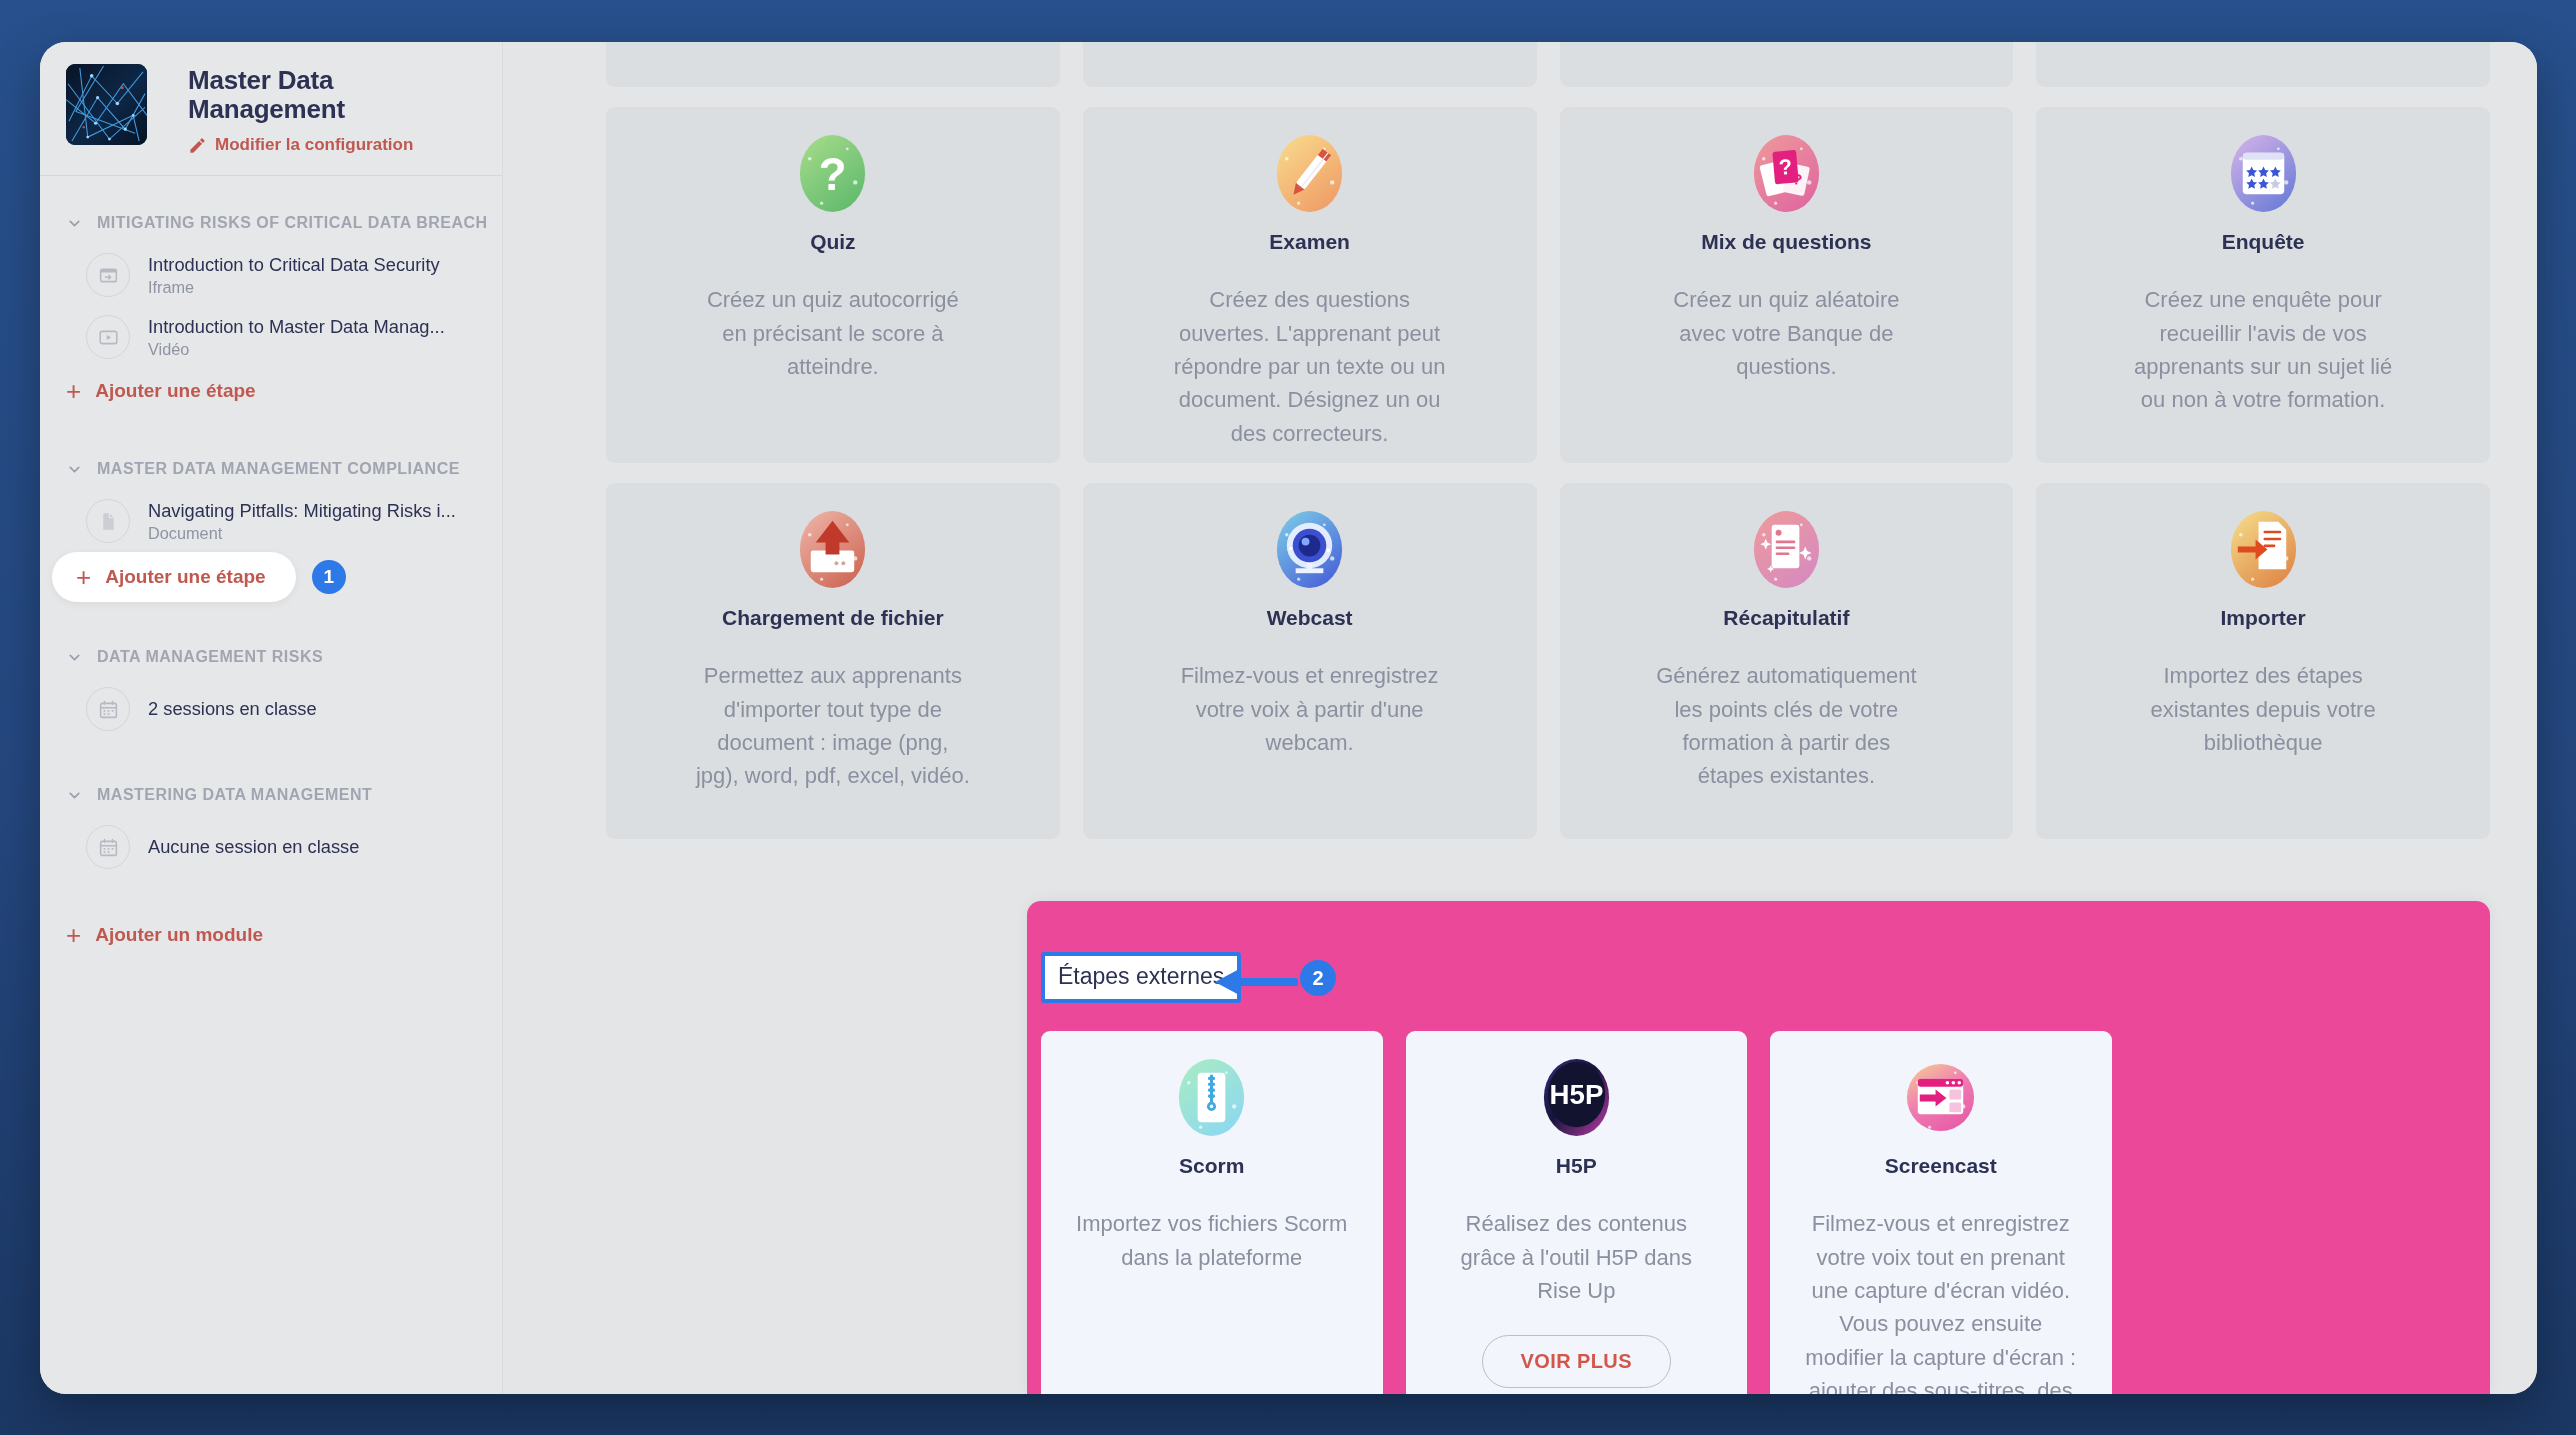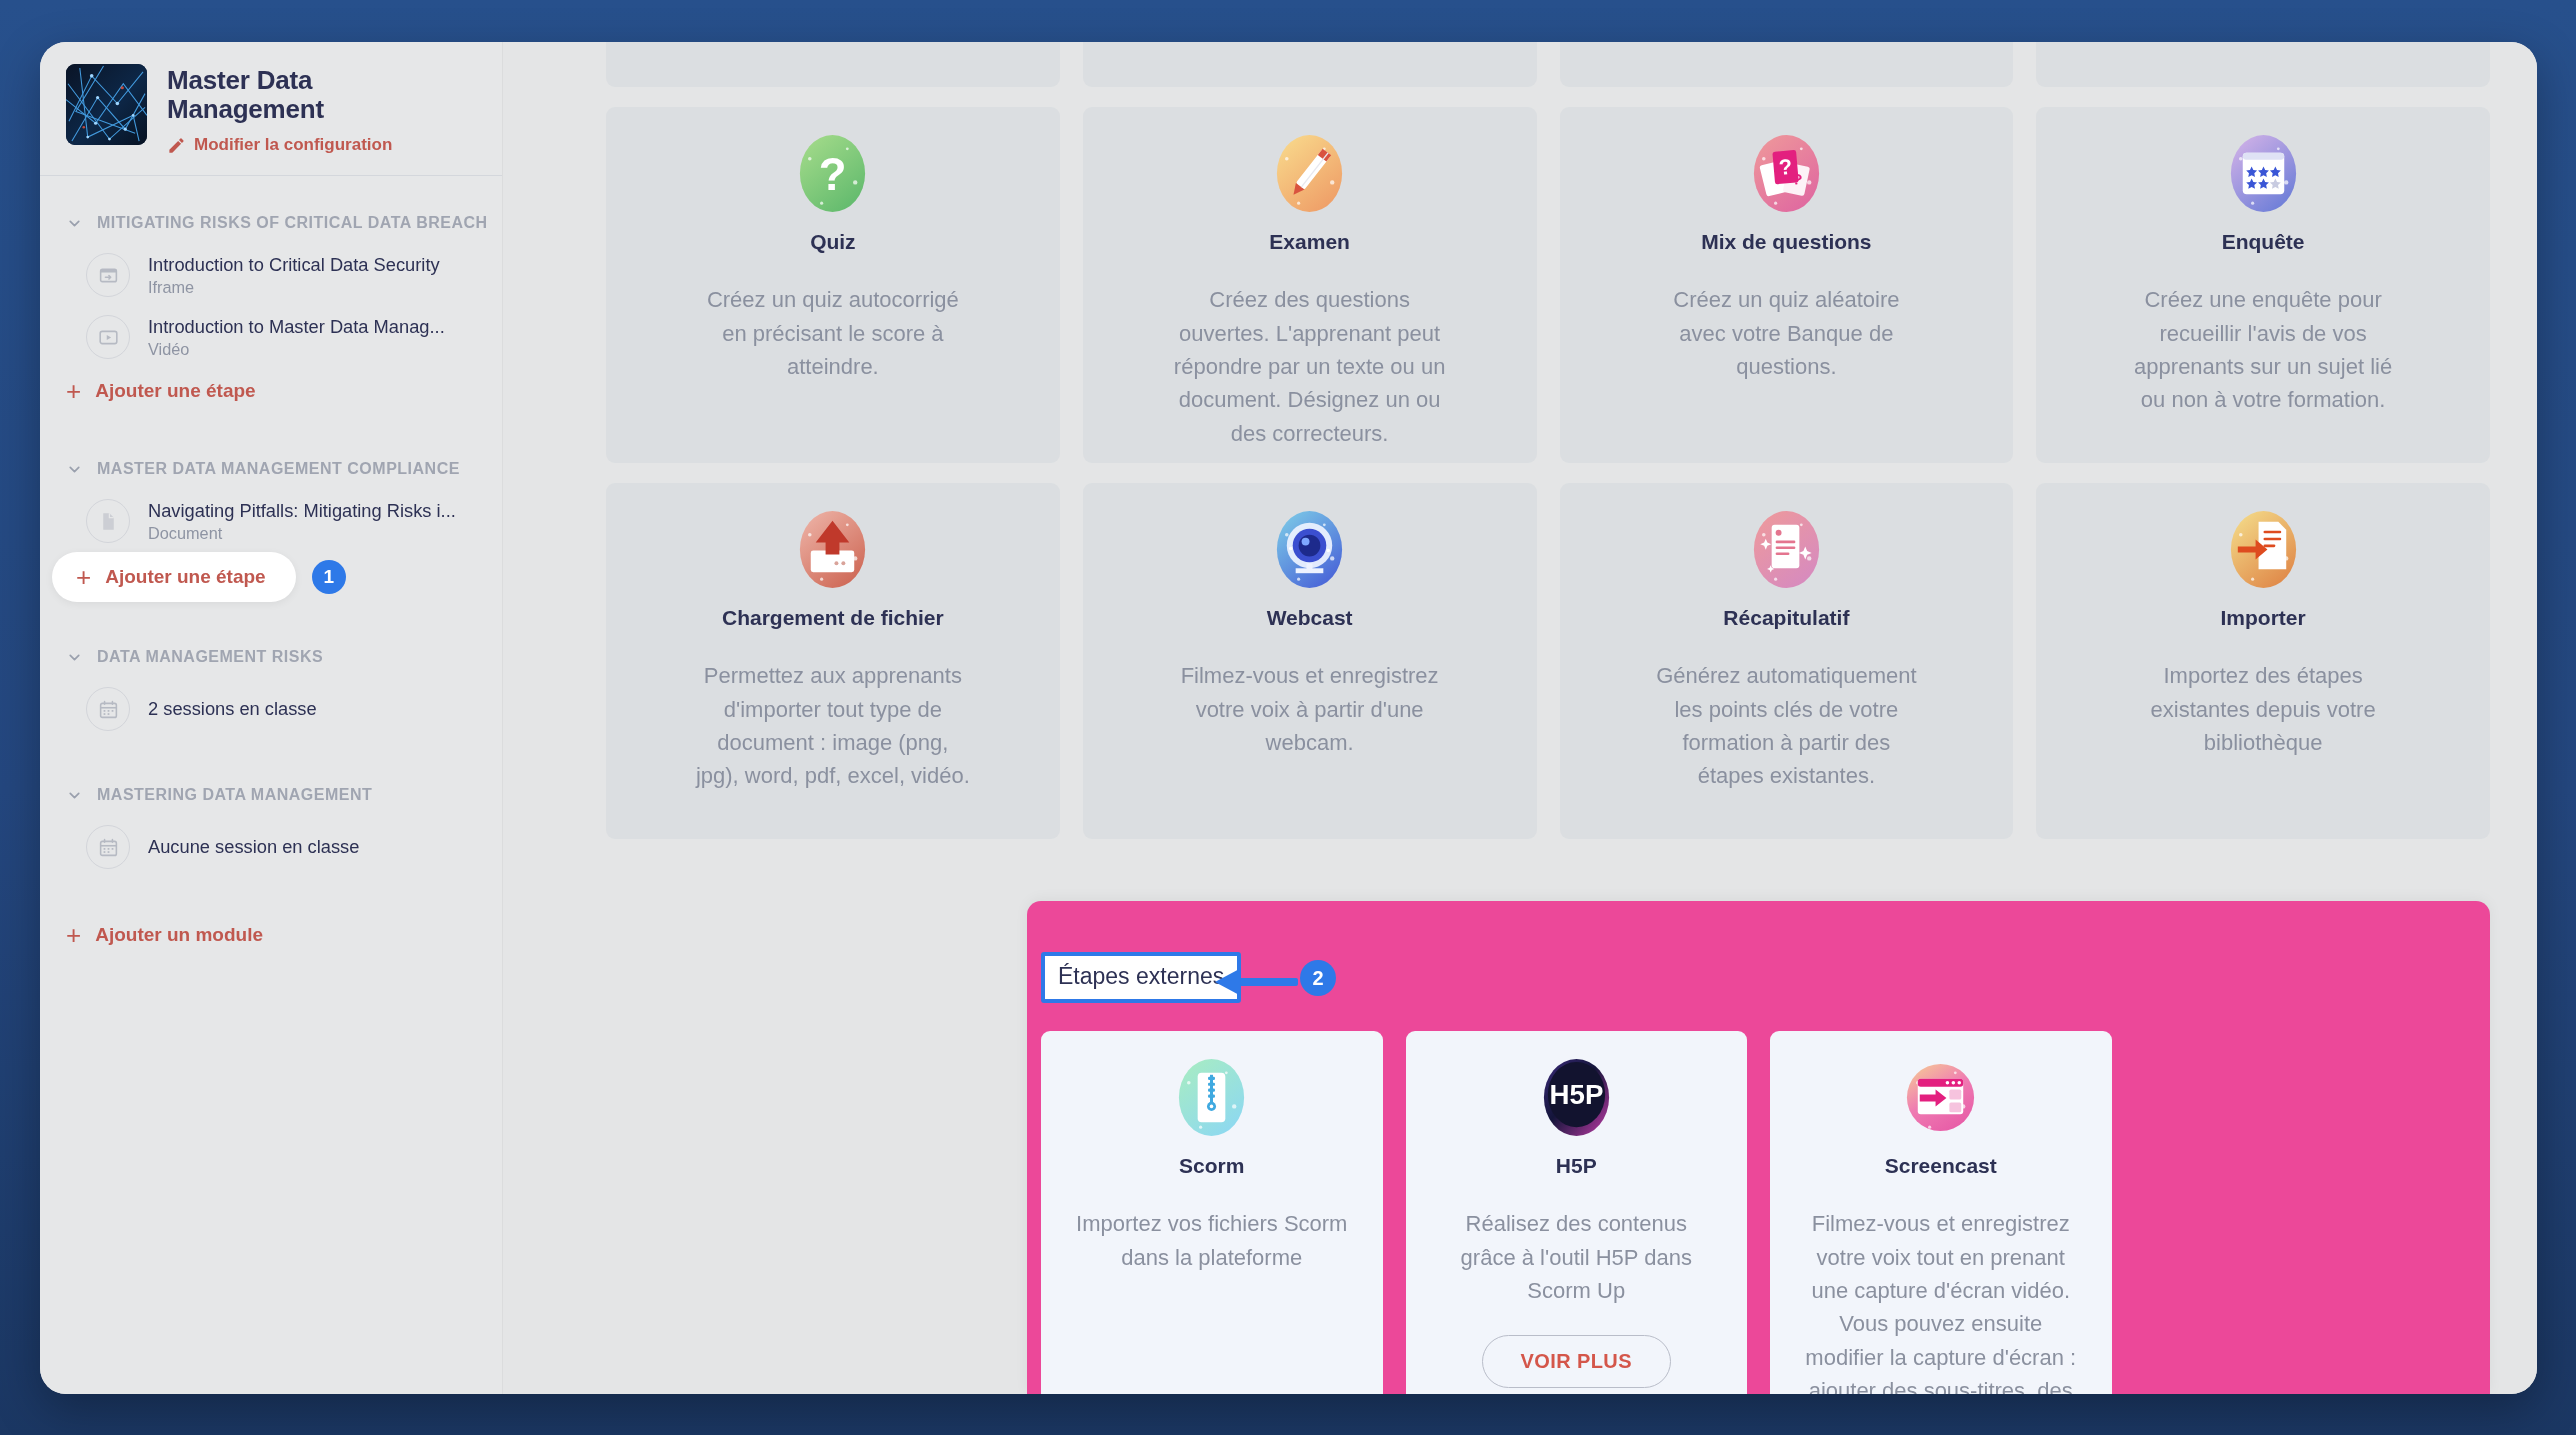--- a/index.html
+++ b/index.html
@@ -37,21 +37,21 @@
     display: flex; gap: 20px; align-items: flex-start;
     border-bottom: 1px solid #d4d7dc;
   }
   #course-thumb {
     width: 81px; height: 81px; flex: 0 0 81px;
     border-radius: 9px; overflow: hidden;
     background: #0c1b33;
     position: relative;
   }
   #course-thumb svg { display:block; width:100%; height:100%; }
-  #course-meta { padding-top: 2px; }
+  #course-meta { padding-top: 2px; margin-left: 21px; }
   #course-title {
     font-size: 26px; font-weight: 700; color: #2d3154;
     line-height: 1.1; letter-spacing: -0.2px; max-width: 257px;
   }
   #edit-config {
     margin-top: 12px; display: flex; align-items: center; gap: 8px;
     color: #c0584f; font-size: 17px; font-weight: 700; cursor: pointer;
   }
   .pencil-ico { width: 19px; height: 19px; display:block; }
 
@@ -653,21 +653,21 @@
                   <stop offset="45%" stop-color="#14153a"></stop>
                   <stop offset="100%" stop-color="#c13ca8"></stop>
                 </linearGradient>
               </defs>
               <ellipse cx="41" cy="41" rx="33" ry="39" fill="url(#gh5plogoicon)"></ellipse>
               <ellipse cx="41" cy="38" rx="29" ry="33" fill="#12132f"></ellipse>
               <text x="41" y="48" font-size="28" font-weight="700" text-anchor="middle" fill="#fff" font-family="Liberation Sans, sans-serif">H5P</text>
             </svg>
           </div>
           <div class="card-title">H5P</div>
-          <div class="card-desc">Réalisez des contenus grâce à l'outil H5P dans Scorm Up</div>
+          <div class="card-desc">Réalisez des contenus grâce à l'outil H5P dans Rise Up</div>
           <button class="voir-plus">VOIR PLUS</button>
         </div>
         <div class="ext-card">
           <div class="card-ico">
             <svg width="81" height="81" viewBox="0 0 82 82">
               <defs>
                 <linearGradient id="gscreencastwindowicon" x1="0" y1="0" x2="0.6" y2="1">
                   <stop offset="0%" stop-color="#f7d193"></stop>
                   <stop offset="55%" stop-color="#ef7cb2"></stop>
                   <stop offset="100%" stop-color="#e85fa8"></stop>

